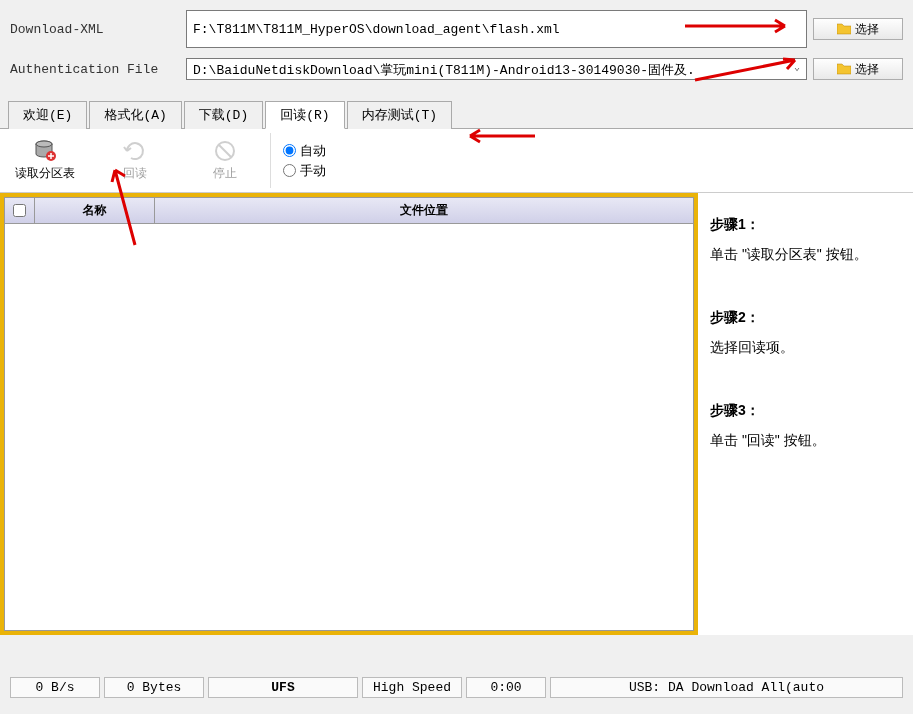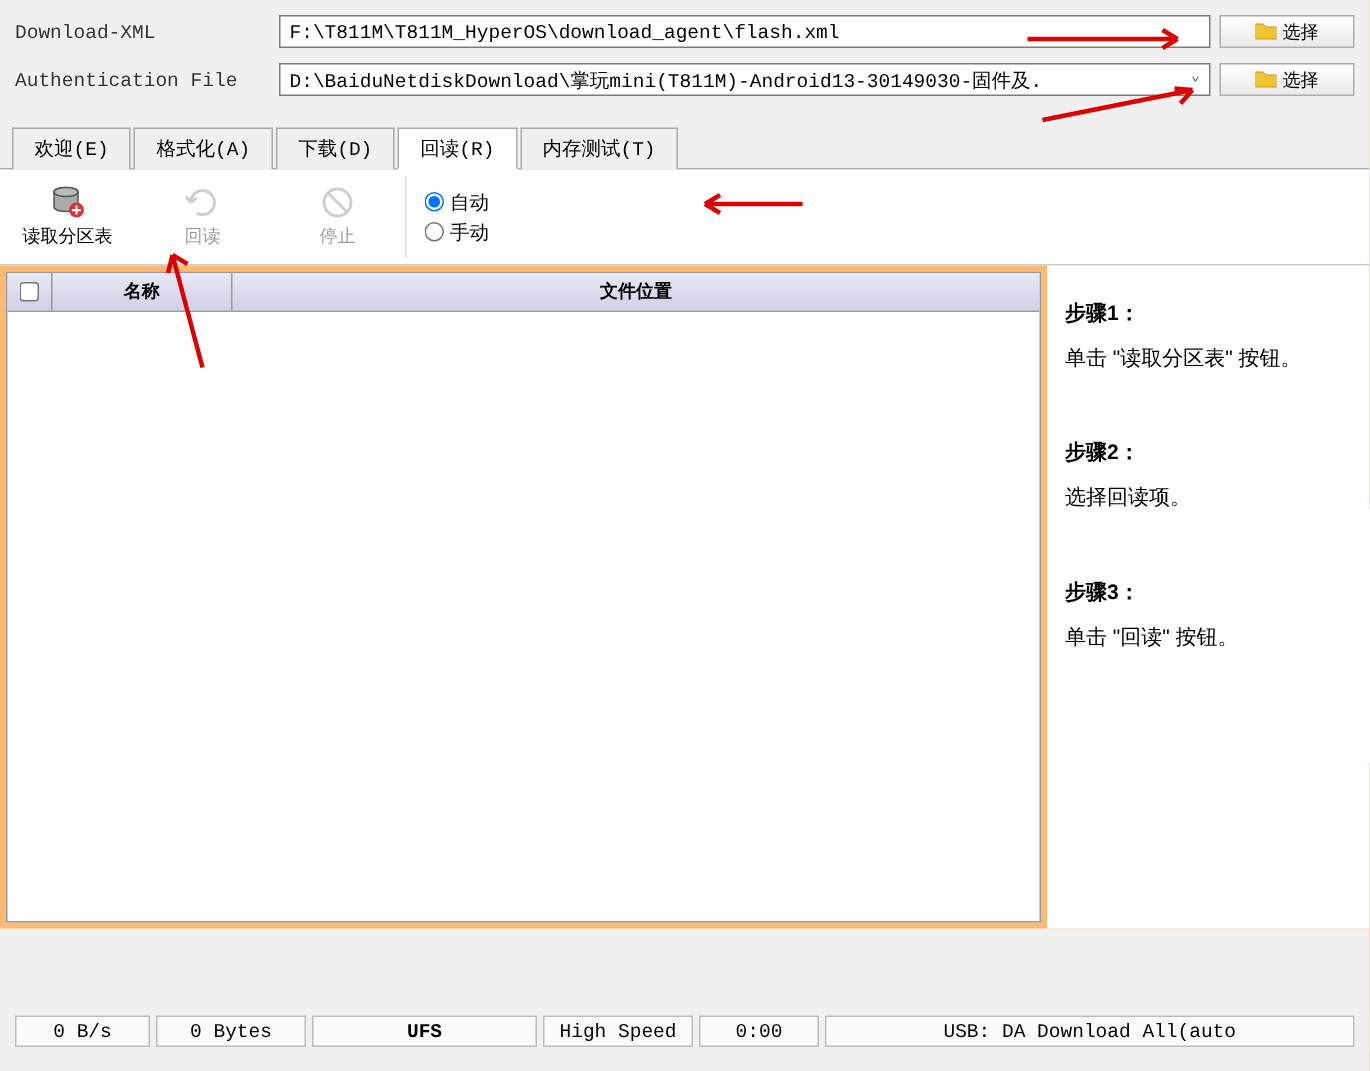--- a/index.html
+++ b/index.html
@@ -30,21 +30,21 @@
       font-size: 13px;
       width: 170px;
       color: #333;
     }
     
     .file-input {
       flex: 1;
       height: 22px;
       border: 1px solid #7a7a7a;
       background: #fff;
-      padding: 2px 6px;
+      padding: 18px 6px;
       font-family: "Courier New", monospace;
       font-size: 13px;
       color: #000;
     }
     
     .file-dropdown {
       flex: 1;
       height: 22px;
       border: 1px solid #7a7a7a;
       background: #fff;
@@ -140,21 +140,21 @@
       align-items: center;
       gap: 4px;
       font-size: 13px;
       cursor: pointer;
     }
     .radio-item input { cursor: pointer; }
     
     .content-area {
       display: flex;
       height: 442px;
-      background: #fdba74;
+      background: #eab308;
       justify-content: space-between;
     }
     
     .table-area {
       flex: 1;
       border: 1px solid #999;
       margin: 4px;
       background: #fff;
       overflow: auto;
     }

